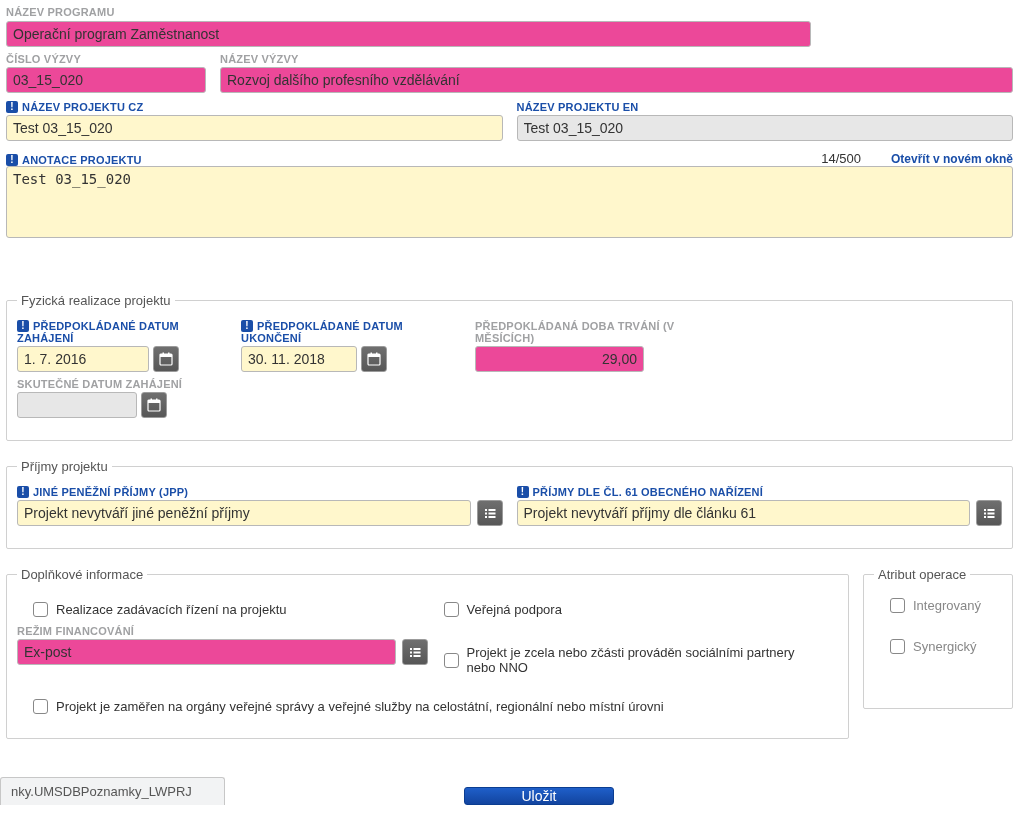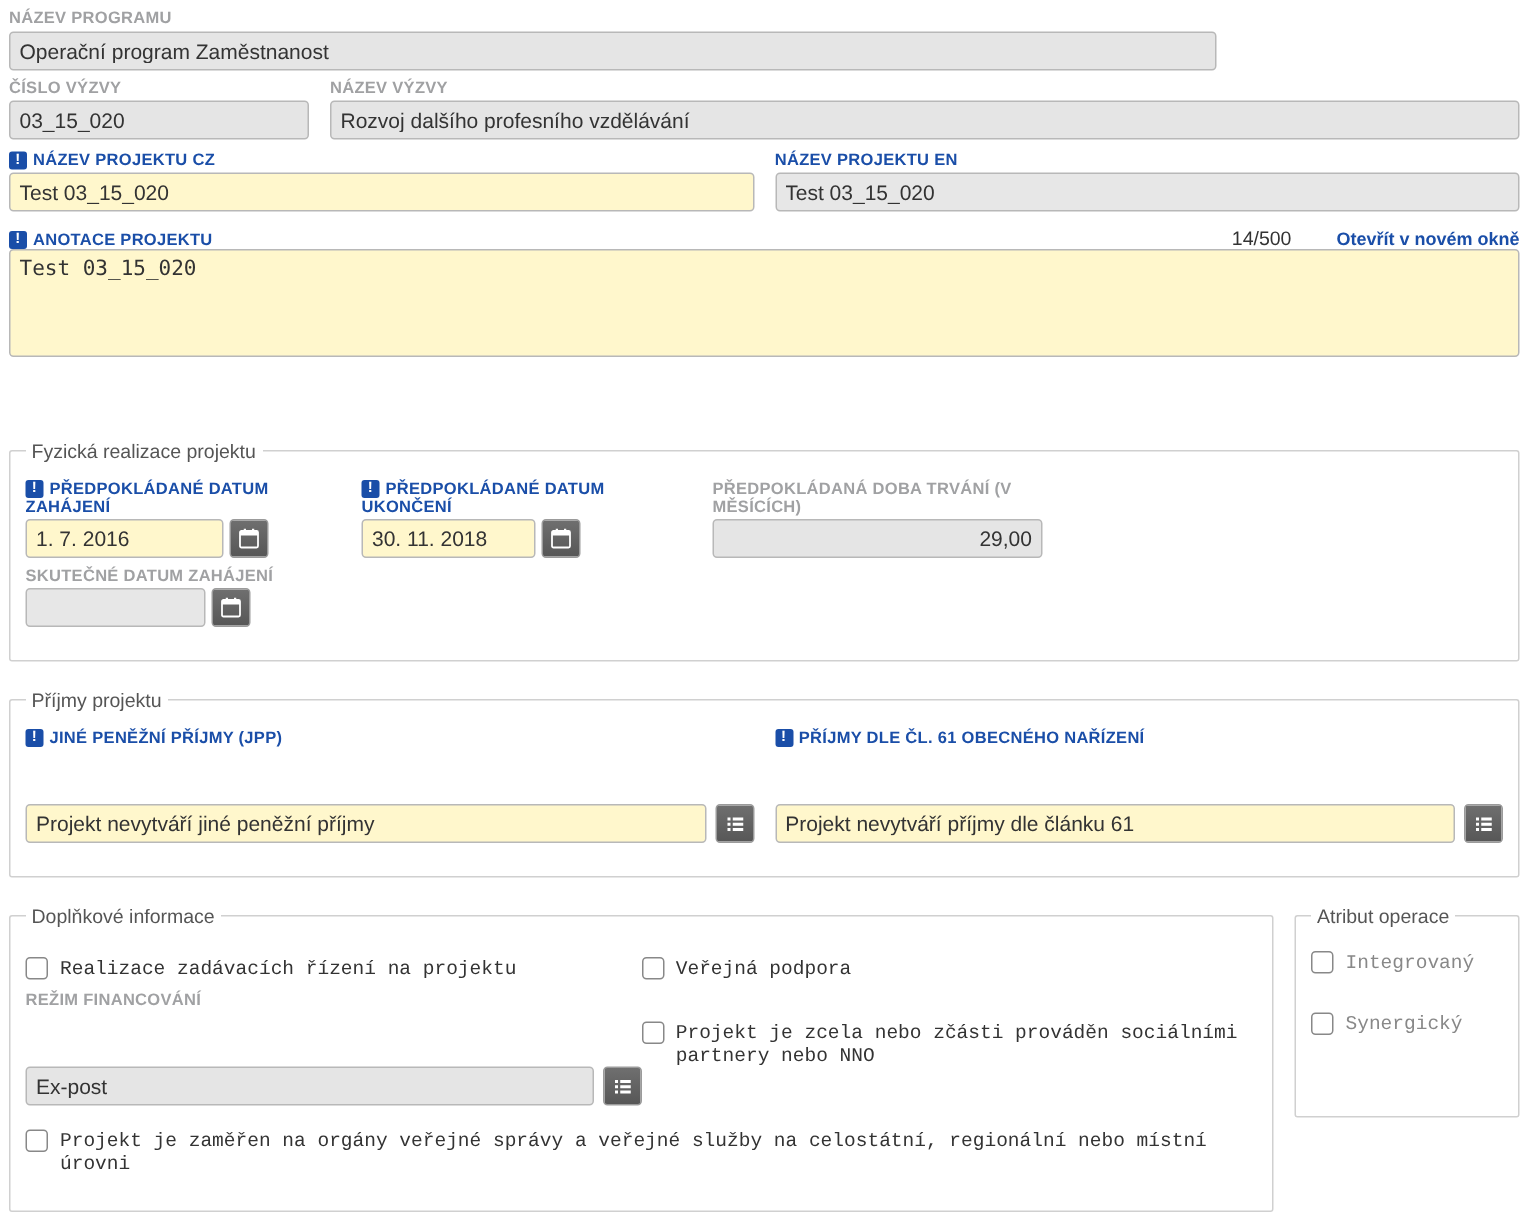--- a/index.html
+++ b/index.html
@@ -33,21 +33,21 @@
     vertical-align: 1px;
   }
   .row { display: flex; gap: 14px; margin-bottom: 6px; }
   .col { display: flex; flex-direction: column; gap: 2px; }
   .text-input {
     height: 26px;
     border: 1px solid #b8b8b8;
     border-radius: 3px;
     padding: 2px 6px;
     font-size: 14px;
-    background: #e5e5e5;
+    background: #ec4899;
     color: #333;
   }
   .text-input.required { background: #fff7cc; }
   .text-input.readonly  { background: #e7e7e7; }
   .text-input.right { text-align: right; }
   .textarea {
     border: 1px solid #b8b8b8;
     border-radius: 3px;
     padding: 4px 6px;
     font-size: 14px;
@@ -74,23 +74,23 @@
     border: 1px solid #9b9b9b;
     border-radius: 3px;
     background: linear-gradient(#6f6f6f, #575757);
     display: flex; align-items: center; justify-content: center;
     cursor: pointer;
   }
   .icon-btn svg { display: block; }
   .counter-row { display: flex; justify-content: flex-end; align-items: center; gap: 30px; margin: 2px 0 2px 0; }
   .counter { font-size: 13px; color: #333; }
   .open-link { color: #1a4ea8; font-weight: 700; font-size: 12px; cursor: pointer; }
-  .with-list { display: flex; gap: 6px; flex: 1; margin-top: 36px; }
+  .with-list { display: flex; gap: 6px; flex: 1; }
   .with-list .text-input { flex: 1; }
-  .checkbox-row { display: flex; align-items: flex-start; gap: 8px; margin: 8px 0; font-family: Liberation Mono, monospace; }
+  .checkbox-row { display: flex; align-items: center; gap: 8px; margin: 8px 16px; }
   .chk {
     width: 15px; height: 15px;
     border: 1px solid #888;
     border-radius: 3px;
     background: #fff;
     cursor: pointer;
     flex-shrink: 0;
   }
   .dual-cols { display: flex; }
   .dual-cols > div { flex: 1; }
@@ -217,21 +217,21 @@
                 <rect x="1" y="2" width="12" height="3" fill="#fff"></rect>
                 <rect x="3.5" y="0.5" width="1.5" height="3" fill="#fff"></rect>
                 <rect x="9" y="0.5" width="1.5" height="3" fill="#fff"></rect>
               </svg>
           </div>
         </div>
       </div>
 
       <div class="col" style="flex:0 0 260px;">
         <span class="lbl">PŘEDPOKLÁDANÁ DOBA TRVÁNÍ (V MĚSÍCÍCH)</span>
-        <input class="text-input right" type="text" readonly="" style="width: 220px;" value="29,00">
+        <input class="text-input right" type="text" readonly="" style="width: 169px;" value="29,00">
       </div>
     </div>
 
     <div class="row" style="margin-top:4px;">
       <div class="col" style="flex:0 0 210px;">
         <span class="lbl">SKUTEČNÉ DATUM ZAHÁJENÍ</span>
         <div class="date-wrap">
           <input class="text-input readonly" type="text" readonly="" style="width: 120px;" value="">
           <div class="icon-btn">
             <svg width="14" height="14" viewBox="0 0 14 14" fill="#fff">

